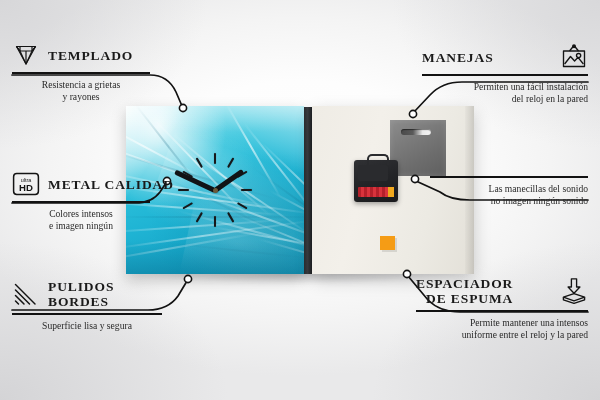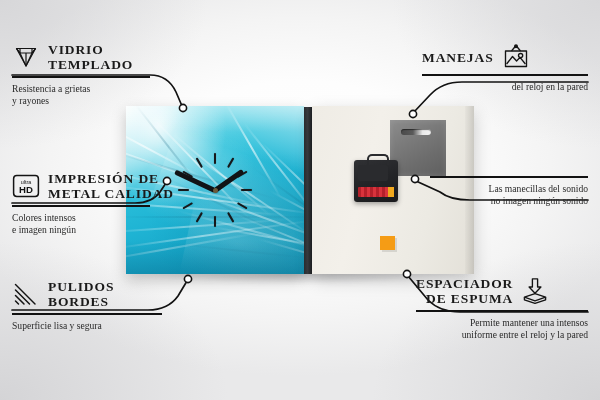--- a/index.html
+++ b/index.html
@@ -97,24 +97,24 @@
   .callout{position:absolute;}
   .callout .ttl{font-family:"Liberation Serif", serif;font-weight:700;
     font-size:13.5px;line-height:15px;letter-spacing:.9px;color:#1a1a1a;white-space:nowrap;}
   .callout .rule{height:1.6px;background:#121212;margin:4px 0 5px 0;}
   .callout .sub{font-family:"Liberation Serif", serif;font-size:9.6px;line-height:12px;
     color:#2a2a2a;white-space:nowrap;}
   .head{display:flex;align-items:center;gap:8px;}
   .ico{width:28px;height:26px;flex:0 0 28px;display:flex;align-items:center;justify-content:center;}
   .ico svg{display:block;}
   .left .head{justify-content:flex-start;}
-  .right .head{justify-content:flex-start;}
+  .right .head{justify-content:space-between;}
   .left .ttl{text-align:left;}
   .right .ttl{text-align:right;}
-  .left .sub{text-align:left;}
+  .left .sub{text-align:center;}
   .right .sub{text-align:right;}
 
   
   #wires{position:absolute;left:0;top:0;width:600px;height:400px;pointer-events:none;}
 </style>
 </head>
 <body>
 
 <div id="stage">
 
@@ -249,40 +249,38 @@
           <g fill="none" stroke="#141414" stroke-width="1.2" stroke-linejoin="round">
             <path d="M3.5,2.5 L22.5,2.5 L13,20 Z"></path>
             <path d="M3.5,2.5 L7,7 L19,7 L22.5,2.5"></path>
             <path d="M7,7 L13,20 L19,7"></path>
             <path d="M7,2.5 L7,7 M19,2.5 L19,7 M13,7 L13,20"></path>
             <path d="M3.5,2.5 L7,7 M22.5,2.5 L19,7"></path>
           </g>
         </svg>
       </span>
       <span>
-        <span class="ttl" style="display:block">VIDRIO</span>
         <span class="ttl" style="display:block">TEMPLADO</span>
       </span>
     </div>
     <div class="rule"></div>
     <div class="sub">Resistencia a grietas</div>
     <div class="sub">y rayones</div>
   </div>
 
   <div class="callout left" id="c1" style="left:12px;top:171px;width:138px;">
     <div class="head">
       <span class="ico">
         <svg width="28" height="24" viewBox="0 0 28 24">
           <rect x="1.6" y="1.6" width="24.8" height="20.8" rx="3.2" ry="3.2" fill="none" stroke="#141414" stroke-width="1.5"></rect>
           <text x="14" y="10.4" text-anchor="middle" font-family="Liberation Sans, sans-serif" font-size="5.4" fill="#141414">ultra</text>
           <text x="14" y="19.2" text-anchor="middle" font-family="Liberation Sans, sans-serif" font-size="9.6" font-weight="bold" fill="#141414">HD</text>
         </svg>
       </span>
       <span>
-        <span class="ttl" style="display:block">IMPRESIÓN DE</span>
         <span class="ttl" style="display:block">METAL CALIDAD</span>
       </span>
     </div>
     <div class="rule"></div>
     <div class="sub">Colores intensos</div>
     <div class="sub">e imagen ningún</div>
   </div>
 
   <div class="callout left" id="c2" style="left:12px;top:279px;width:150px;">
     <div class="head">
@@ -316,20 +314,21 @@
             <path d="M14,1.5 L9.5,7 M14,1.5 L18.5,7"></path>
             <circle cx="14" cy="2.2" r="1.3" fill="#141414"></circle>
             <rect x="3.5" y="7" width="21" height="15.5"></rect>
             <path d="M4.6,20 L10.5,12.5 L14.6,17 L18,13.4 L23.4,20"></path>
             <circle cx="18.6" cy="11.6" r="2.1"></circle>
           </g>
         </svg>
       </span>
     </div>
     <div class="rule"></div>
+    <div class="sub">Permiten una fácil instalación</div>
     <div class="sub">del reloj en la pared</div>
   </div>
 
   <div class="callout right" id="c4" style="right:12px;top:172px;width:158px;">
     <div class="rule"></div>
     <div class="sub">Las manecillas del sonido</div>
     <div class="sub">no imagen ningún sonido</div>
   </div>
 
   <div class="callout right" id="c5" style="right:12px;top:276px;width:172px;">

